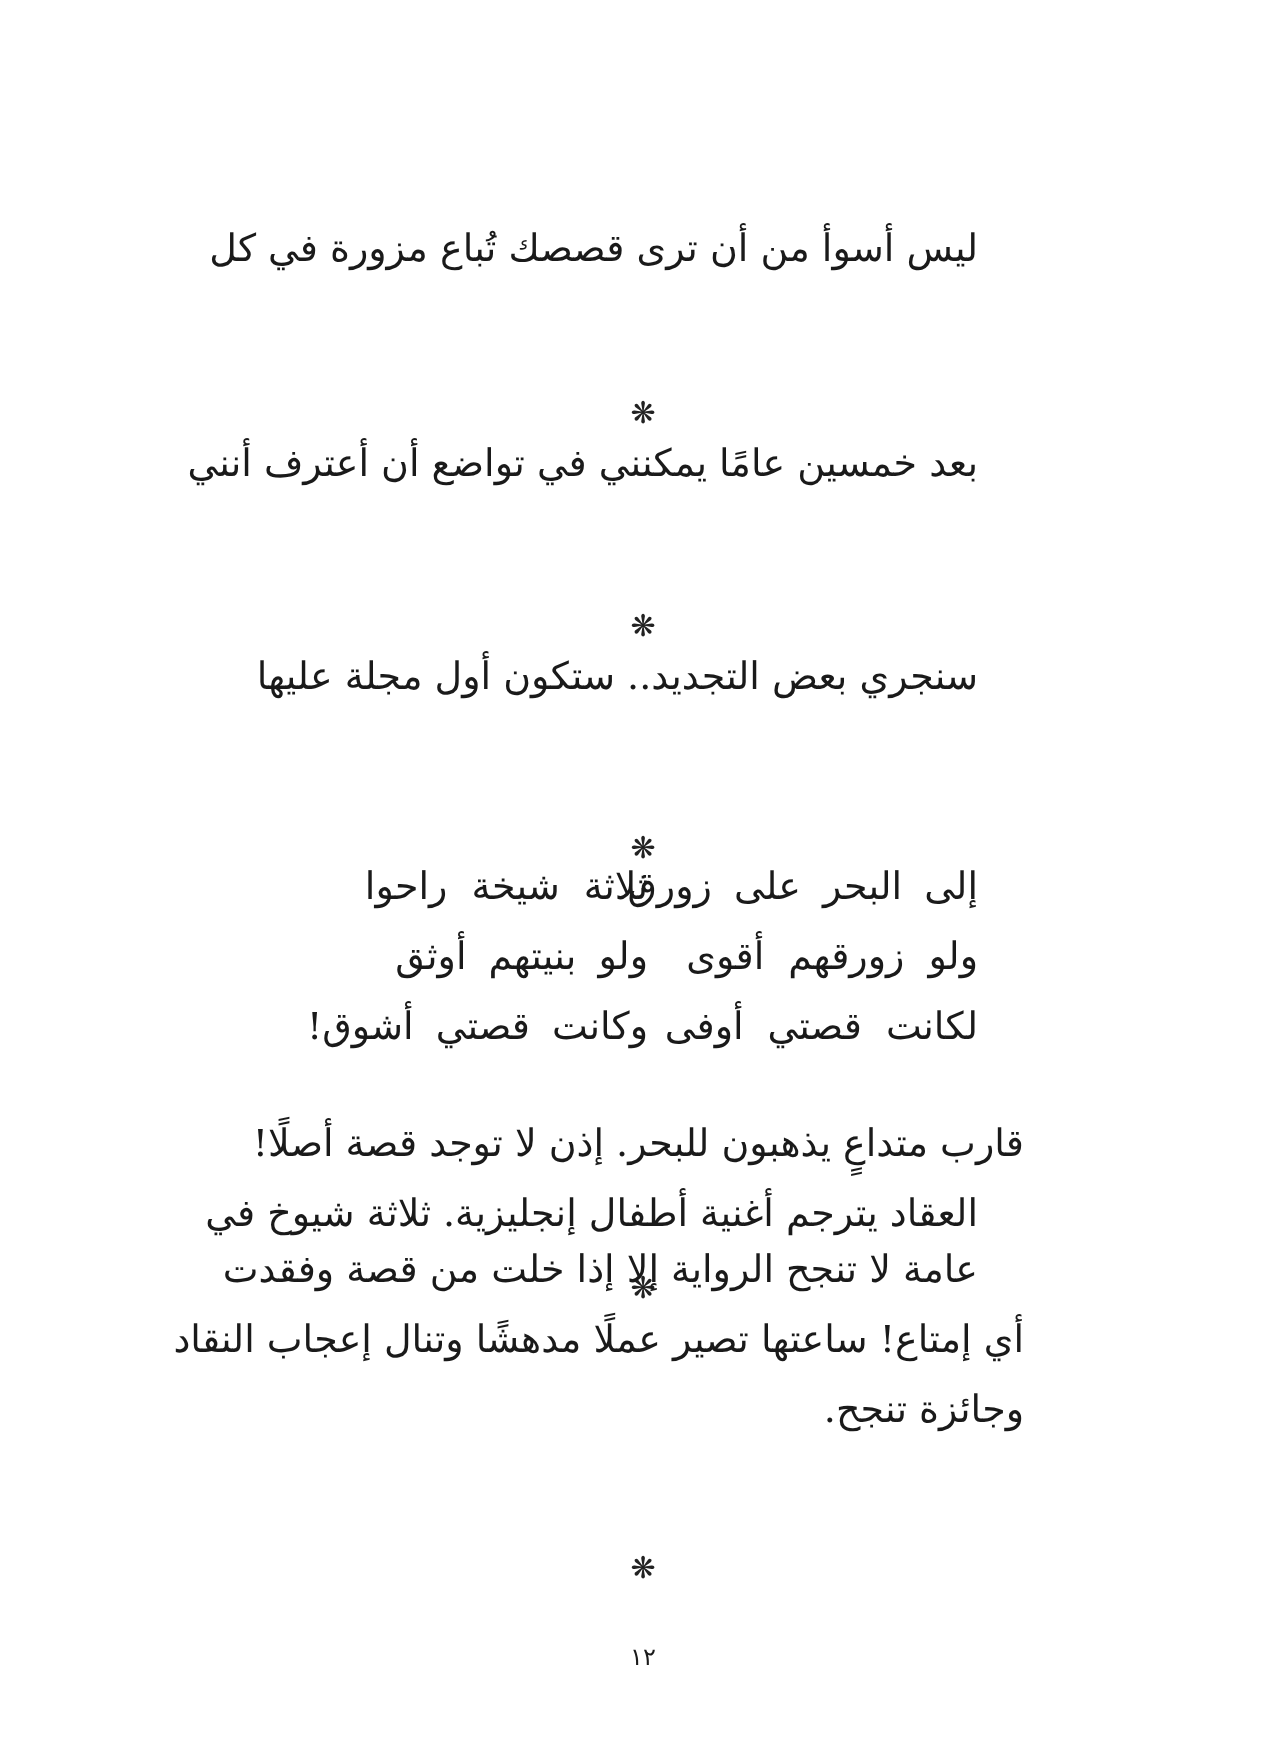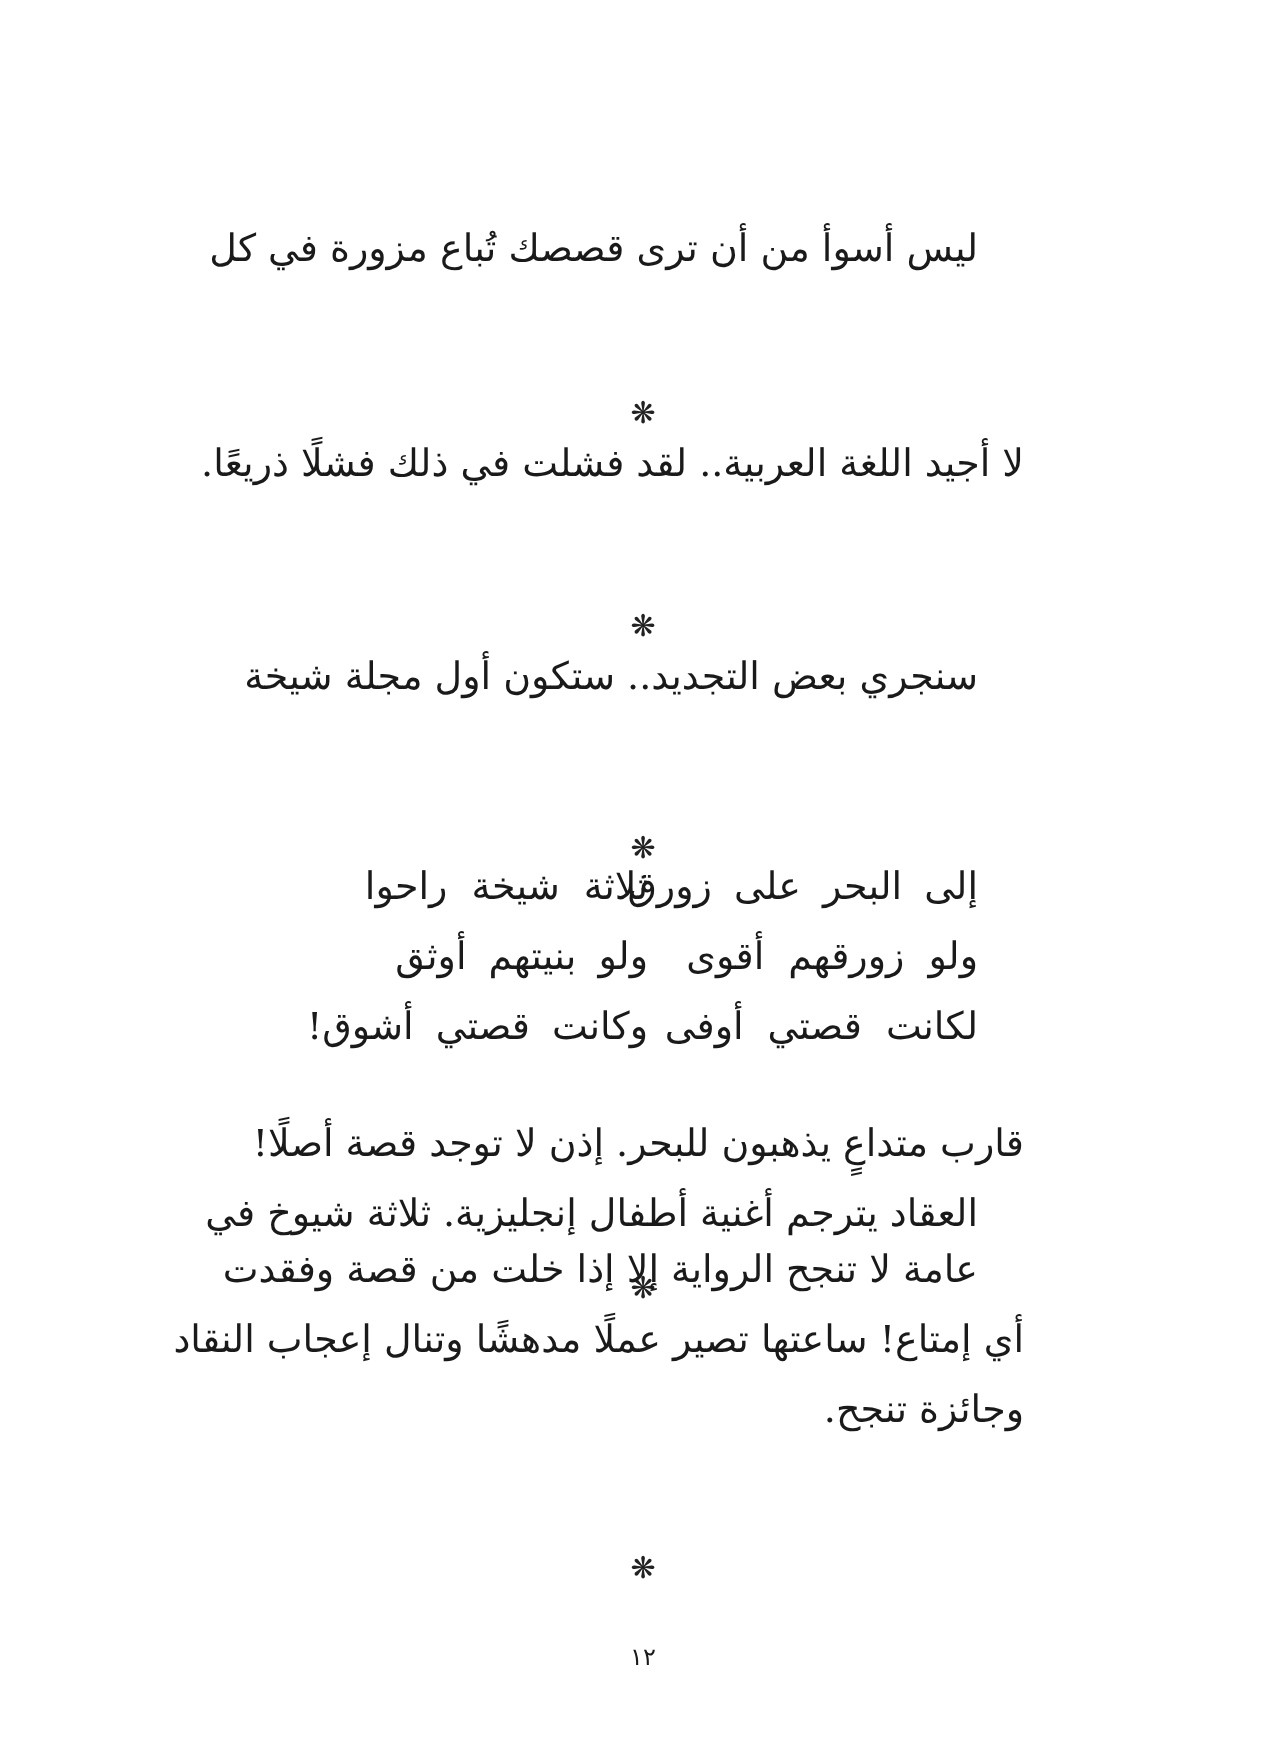--- a/index.html
+++ b/index.html
@@ -87,27 +87,27 @@
 
 <div class="page">
 
   <div class="block" style="top:180px;">
     <span class="line first">ليس أسوأ من أن ترى قصصك تُباع مزورة في كل</span>
   </div>
 
   <div class="star" style="top:365px;">❋</div>
 
   <div class="block" style="top:395px;">
-    <span class="line last">لا أجيد اللغة العربية.. لقد فشلت في ذلك فشلًا ذريعًا.</span>
+    <span class="line first">بعد خمسين عامًا يمكنني في تواضع أن أعترف أنني</span>
   </div>
 
   <div class="star" style="top:578px;">❋</div>
 
   <div class="block" style="top:608px;">
-    <span class="line first">سنجري بعض التجديد.. ستكون أول مجلة شيخة</span>
+    <span class="line first">سنجري بعض التجديد.. ستكون أول مجلة عليها</span>
   </div>
 
   <div class="star" style="top:800px;">❋</div>
 
   <div class="poem" style="top:818px;">
     <div class="verse">
       <span class="hemistich ajuz">إلى البحر على زورق</span>
       <span class="hemistich sadr">ثلاثة  شيخة  راحوا</span>
     </div>
     <div class="verse">

